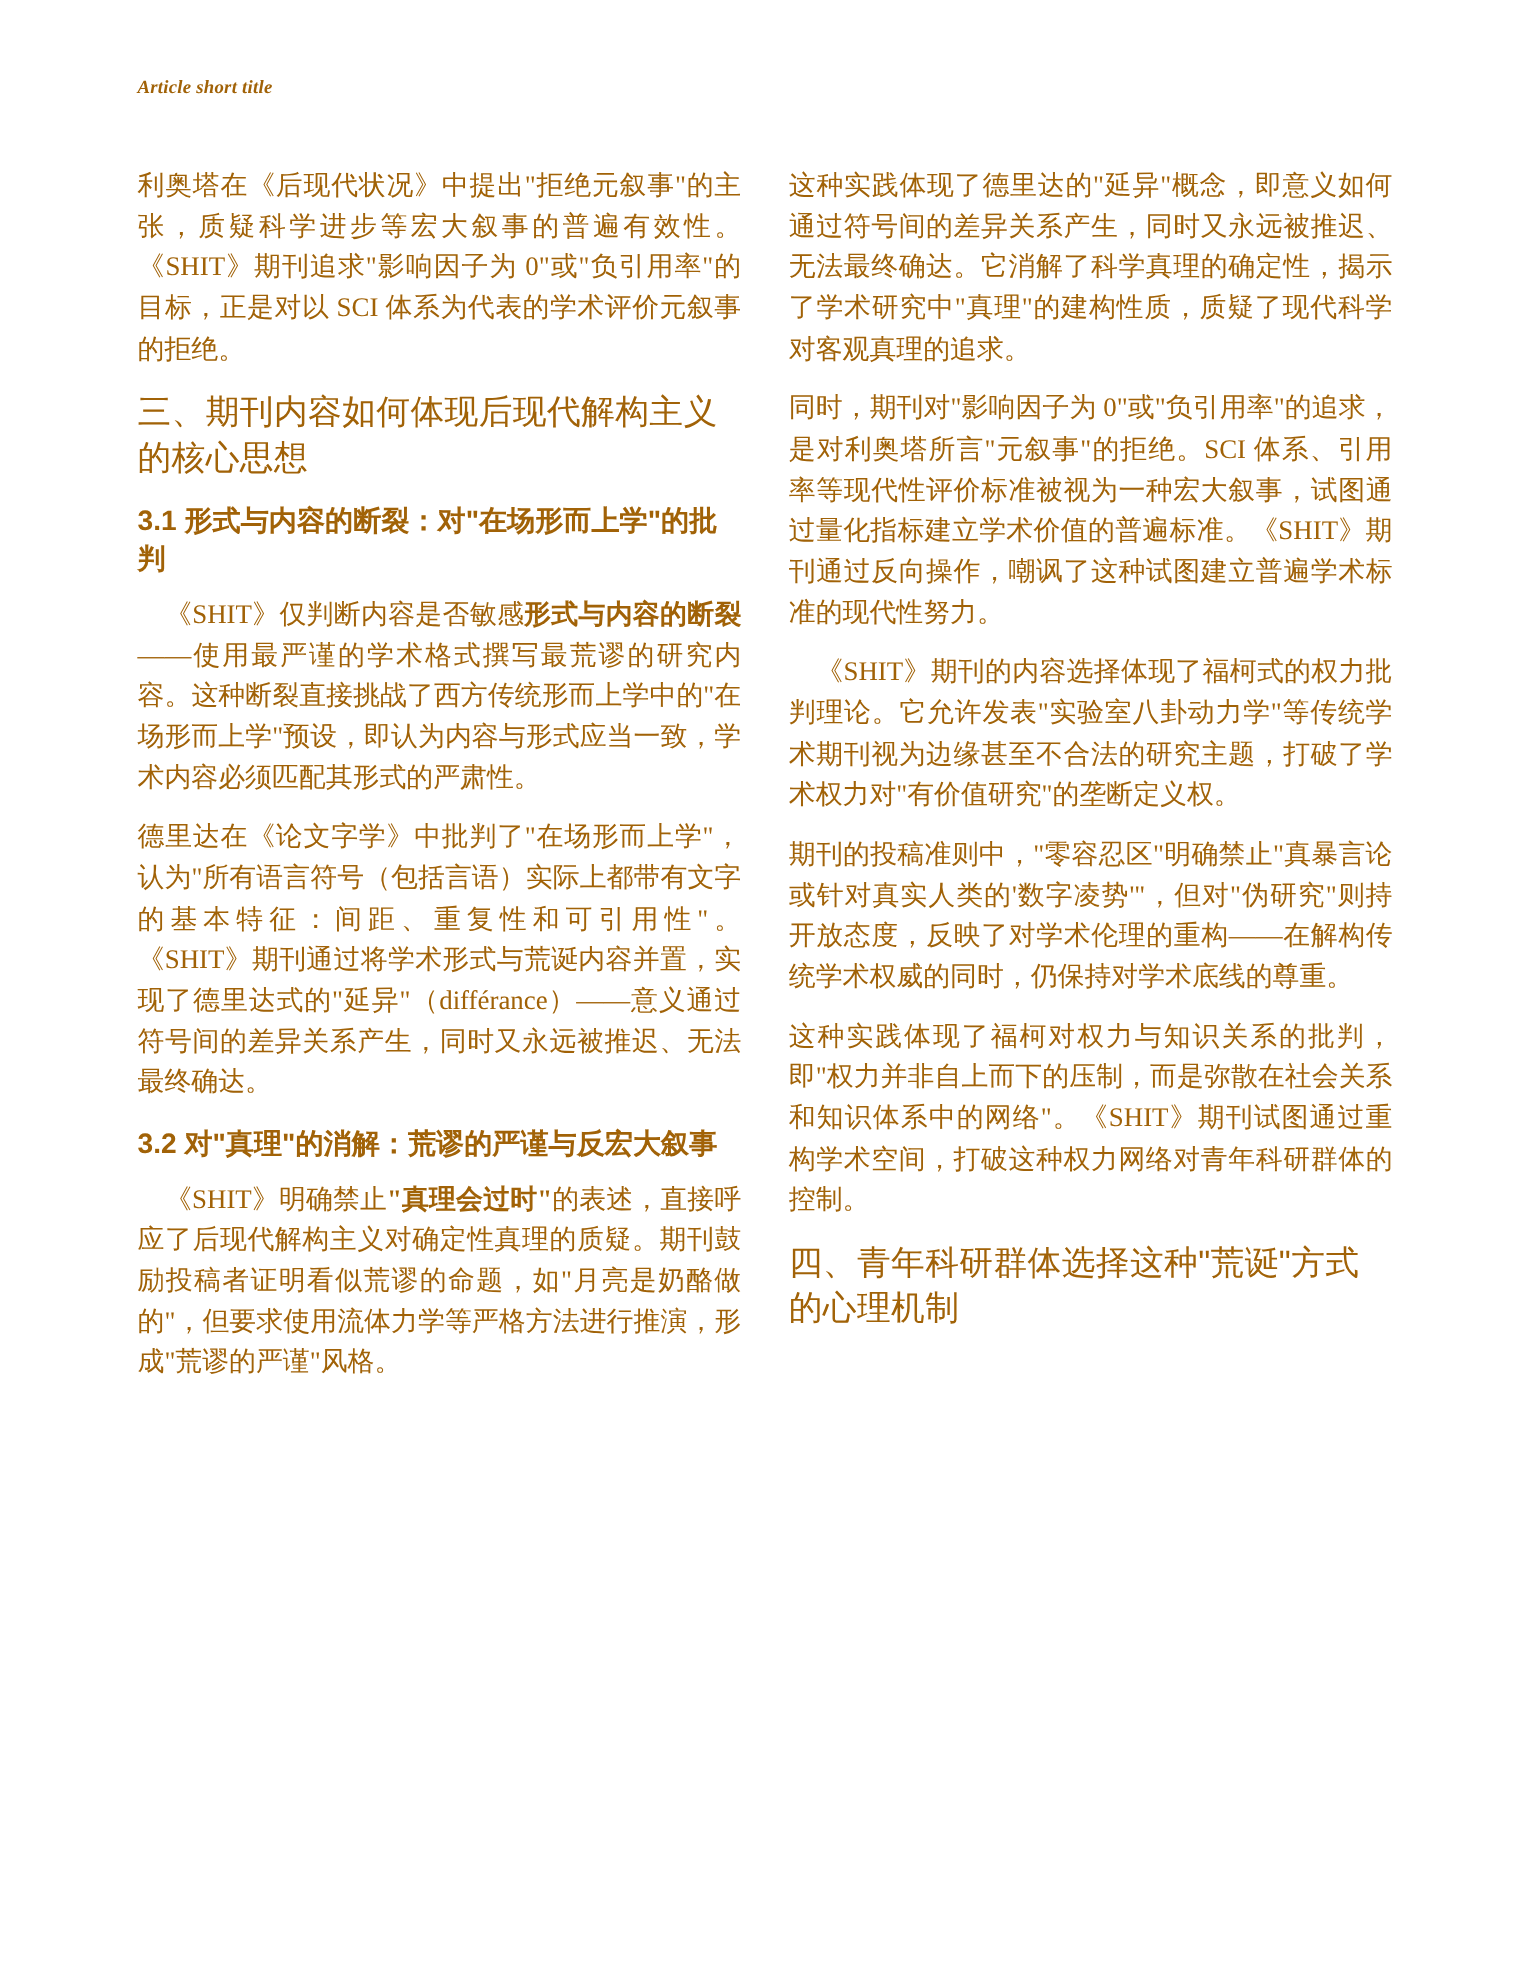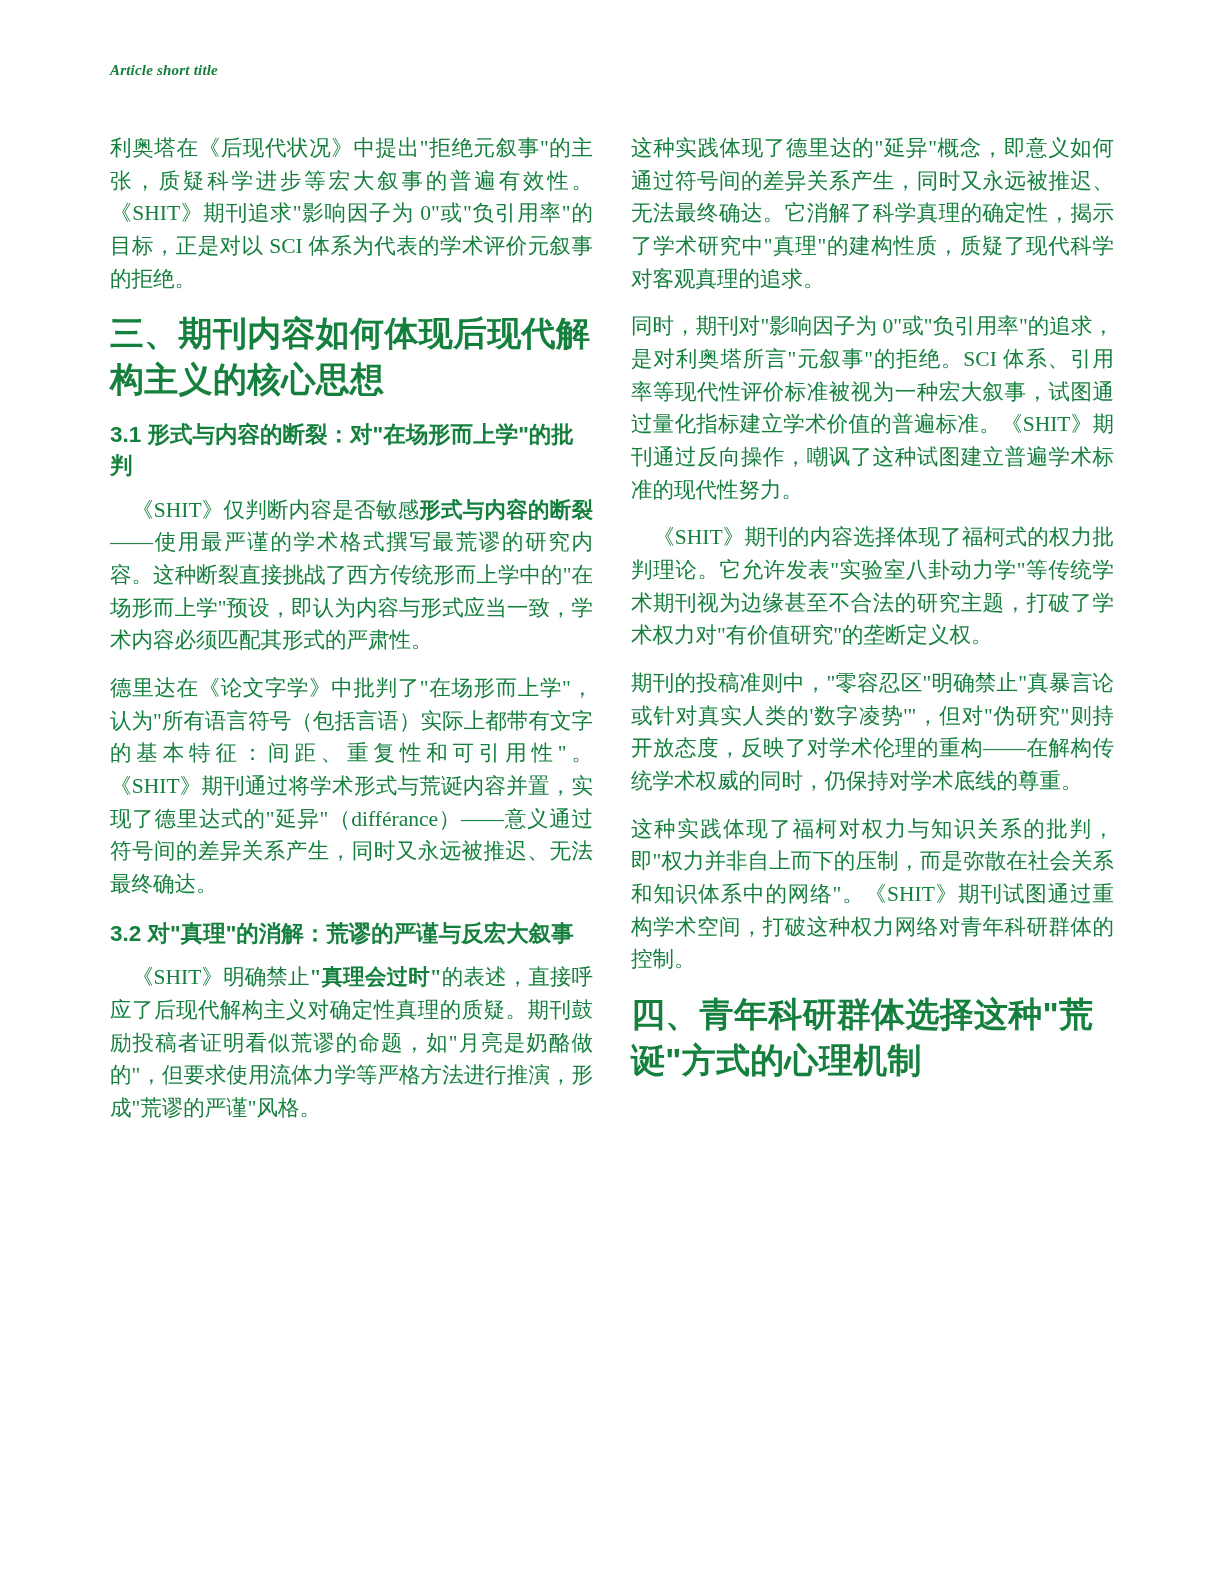--- a/index.html
+++ b/index.html
@@ -7,21 +7,21 @@
     padding: 0;
     background: #ffffff;
   }
   .page {
     width: 1224px;
     height: 1582px;
     position: relative;
     background: #ffffff;
     box-sizing: border-box;
     font-family: "Liberation Serif", serif;
-    color: #15803d;
+    color: #a16207;
   }
   .running-head {
     position: absolute;
     top: 62px;
     left: 110px;
     font-family: "Liberation Serif", serif;
     font-style: italic;
     font-weight: bold;
     font-size: 15px;
     letter-spacing: 0.2px;
@@ -47,22 +47,22 @@
     text-align: justify;
     text-justify: inter-character;
     text-indent: 0;
   }
   p.indent {
     text-indent: 22px;
   }
   h2.sec {
     margin: 16px 0 14px 0;
     font-family: "Liberation Sans", sans-serif;
-    font-weight: bold;
-    font-size: 34px;
+    font-weight: normal;
+    font-size: 27px;
     line-height: 1.34;
     letter-spacing: 0.3px;
   }
   h3.sub {
     margin: 18px 0 12px 0;
     font-family: "Liberation Sans", sans-serif;
     font-weight: bold;
     font-size: 22.5px;
     line-height: 1.36;
   }

